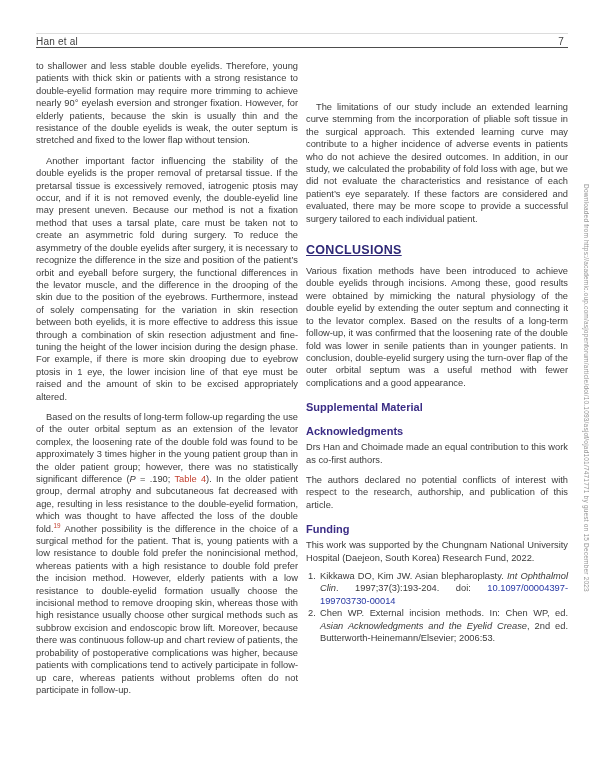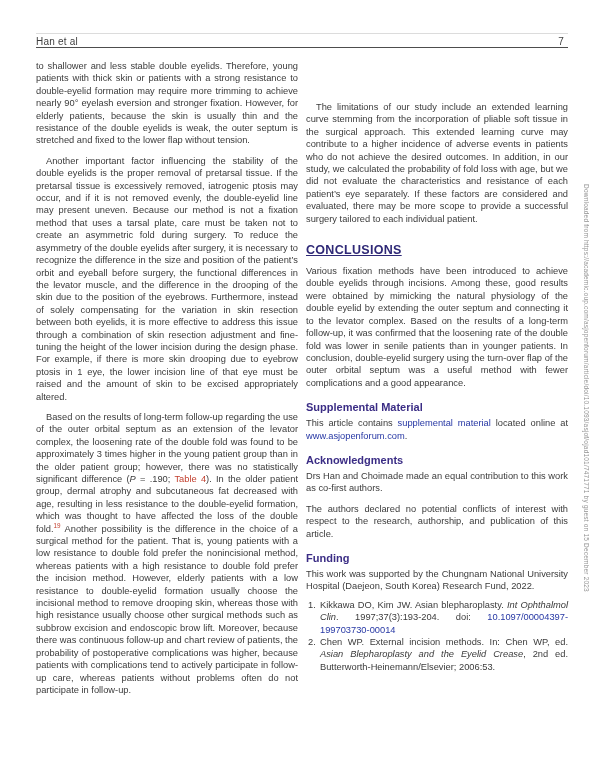--- a/index.html
+++ b/index.html
@@ -92,37 +92,36 @@
     <p class="para indent"><span>Based on the results of long-term follow-up regarding the use of the outer orbital septum as an extension of the levator complex, the loosening rate of the double fold was found to be approximately 3 times higher in the young patient group than in the older patient group; however, there was no statistically significant difference (</span><span class="italic">P</span><span> = .190; </span><span class="link-red">Table 4</span><span>). In the older patient group, dermal atrophy and subcutaneous fat decreased with age, resulting in less resistance to the double-eyelid formation, which was thought to have affected the loss of the double fold.</span><sup class="link-red">19</sup><span> Another possibility is the difference in the choice of a surgical method for the patient. That is, young patients with a low resistance to double fold prefer the nonincisional method, whereas patients with a high resistance to double fold prefer the incision method. However, elderly patients with a low resistance to double-eyelid formation usually choose the incisional method to remove drooping skin, whereas those with high resistance usually choose other surgical methods such as subbrow excision and endoscopic brow lift. Moreover, because there was continuous follow-up and chart review of patients, the probability of postoperative complications was higher, because patients with complications tend to actively participate in follow-up care, whereas patients without problems often do not participate in follow-up.</span></p>
   </div>
 
   <div class="col">
     <p class="para indent"><span>The limitations of our study include an extended learning curve stemming from the incorporation of pliable soft tissue in the surgical approach. This extended learning curve may contribute to a higher incidence of adverse events in patients who do not achieve the desired outcomes. In addition, in our study, we calculated the probability of fold loss with age, but we did not evaluate the characteristics and resistance of each patient’s eye separately. If these factors are considered and evaluated, there may be more scope to provide a successful surgery tailored to each individual patient.</span></p>
 
     <h2 class="main-heading">CONCLUSIONS</h2>
     <p class="para"><span>Various fixation methods have been introduced to achieve double eyelids through incisions. Among these, good results were obtained by mimicking the natural physiology of the double eyelid by extending the outer septum and connecting it to the levator complex. Based on the results of a long-term follow-up, it was confirmed that the loosening rate of the double fold was lower in senile patients than in younger patients. In conclusion, double-eyelid surgery using the turn-over flap of the outer orbital septum was a useful method with fewer complications and a good appearance.</span></p>
 
     <h3 class="sub-heading">Supplemental Material</h3>
-    <p class="para"><span>This article contains </span><span class="link-blue">supplemental material</span><span> located online at </span><span class="link-blue">www.asjopenforum.com</span><span>.</span></p>
 
     <h3 class="sub-heading">Acknowledgments</h3>
     <p class="para"><span>Drs Han and Choimade made an equal contribution to this work as co-first authors.</span></p>
 
     <p class="para"><span>The authors declared no potential conflicts of interest with respect to the research, authorship, and publication of this article.</span></p>
 
     <h3 class="sub-heading">Funding</h3>
     <p class="para"><span>This work was supported by the Chungnam National University Hospital (Daejeon, South Korea) Research Fund, 2022.</span></p>
 
     <ol class="refs">
       <li>
         <span class="ref-num">1.</span>
         <span><span>Kikkawa DO, Kim JW. Asian blepharoplasty. </span><span class="italic">Int Ophthalmol Clin</span><span>. 1997;37(3):193-204. doi: </span><span class="link-blue">10.1097/00004397-199703730-00014</span></span>
       </li>
       <li>
         <span class="ref-num">2.</span>
-        <span><span>Chen WP. External incision methods. In: Chen WP, ed. </span><span class="italic">Asian Blepharoplasty and the Eyelid Crease</span><span>, 2nd ed. Butterworth-Heinemann/Elsevier; 2006:53.</span></span>
+        <span><span>Chen WP. External incision methods. In: Chen WP, ed. </span><span class="italic">Asian Acknowledgments and the Eyelid Crease</span><span>, 2nd ed. Butterworth-Heinemann/Elsevier; 2006:53.</span></span>
       </li>
     </ol>
   </div>
 
 </div>
 
 <div class="sidebar-note">Downloaded from https://academic.oup.com/asjopenforum/article/doi/10.1093/asjof/ojad101/7471771 by guest on 15 December 2023</div>
 
 </body></html>

